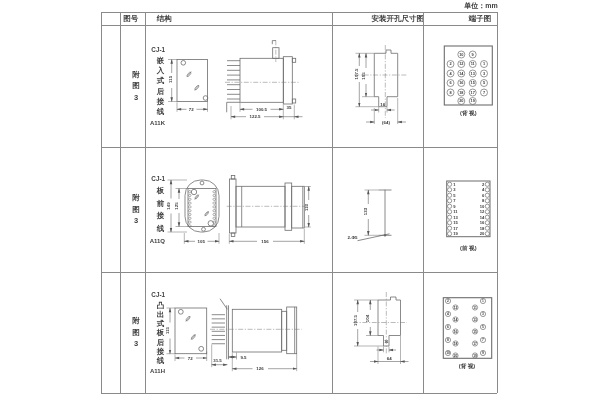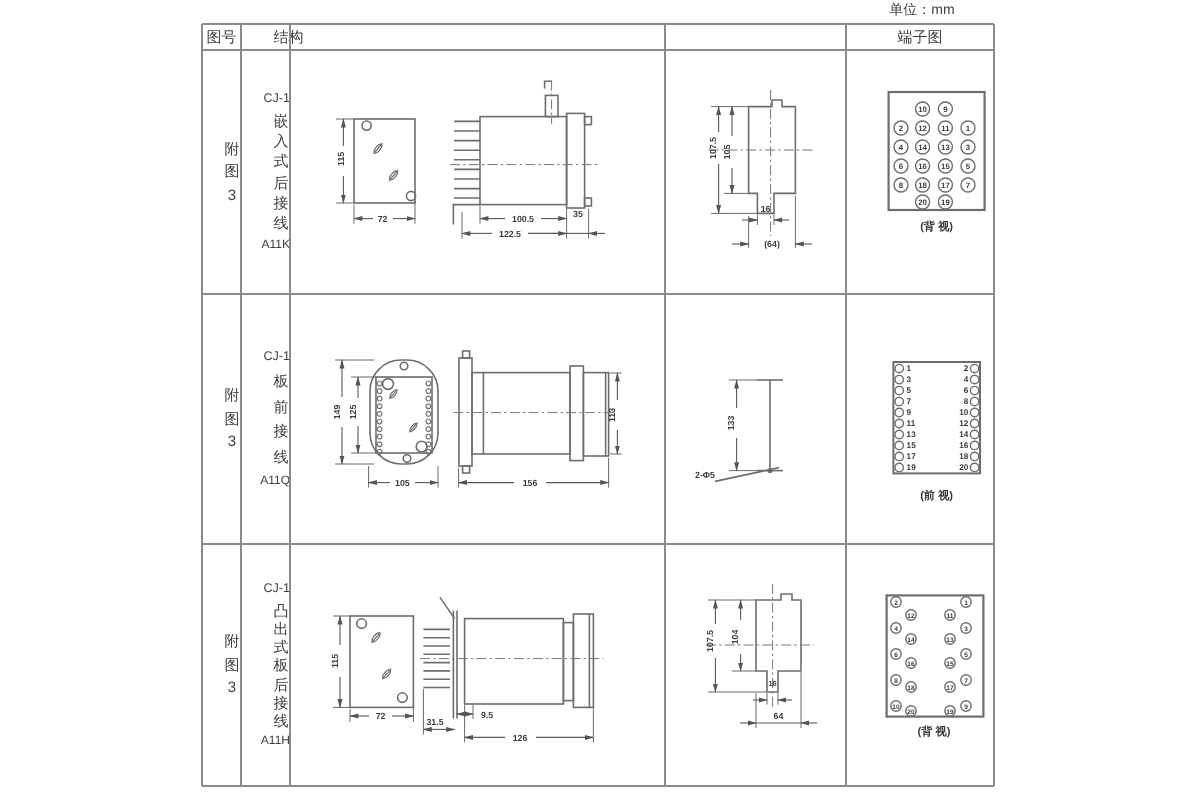--- a/index.html
+++ b/index.html
@@ -1,18 +1,18 @@
 <!DOCTYPE html>
 <html><head>
 <meta charset="utf-8">
 <style>
   html,body{margin:0;padding:0;background:#fff;}
   #page{position:relative;width:600px;height:400px;background:#fff;overflow:hidden;
         font-family:"Liberation Sans",sans-serif;color:#3c3c3c;}
-  .txt{position:absolute;font-weight:normal;color:#3e3e3e;}
+  .txt{position:absolute;font-weight:bold;color:#3e3e3e;padding-left:20px;}
   .hdr{top:12px;height:13px;line-height:13px;text-align:center;font-size:7.5px;}
   .unit{top:1px;height:10px;line-height:10px;text-align:center;font-size:7px;}
   .vwrap{display:flex;flex-direction:column;justify-content:center;align-items:flex-end;}
   .vtext{width:9px;word-break:break-all;text-align:center;font-size:7.5px;}
   .fig1{line-height:11.5px;}
   .name1{line-height:10.3px;}
   .name2{line-height:12.5px;}
   .name3{line-height:9.2px;}
   .model{font-size:6.3px;margin-bottom:3px;}
   .scode{font-size:6px;margin-top:3px;}
@@ -31,20 +31,21 @@
 </style>
 </head>
 <body>
 
 <div id="page">
 
   <div class="txt unit" style="left:433px;width:56px;">单位：mm</div>
 
   <div class="txt hdr" style="left:101px;width:19.5px;">图号</div>
   <div class="txt hdr" style="left:132px;width:24.5px;">结构</div>
+  <div class="txt hdr" style="left:332.5px;width:90.5px;">安装开孔尺寸图</div>
   <div class="txt hdr" style="left:423px;width:74px;">端子图</div>
 
   <div class="txt vwrap" style="left:101px;top:25px;width:19.5px;height:122px;">
       <div class="vtext fig1">附图3</div>
     </div>
   <div class="txt vwrap" style="left:101px;top:147px;width:19.5px;height:125px;">
       <div class="vtext fig1">附图3</div>
     </div>
   <div class="txt vwrap" style="left:101px;top:272px;width:19.5px;height:121px;">
       <div class="vtext fig1">附图3</div>

